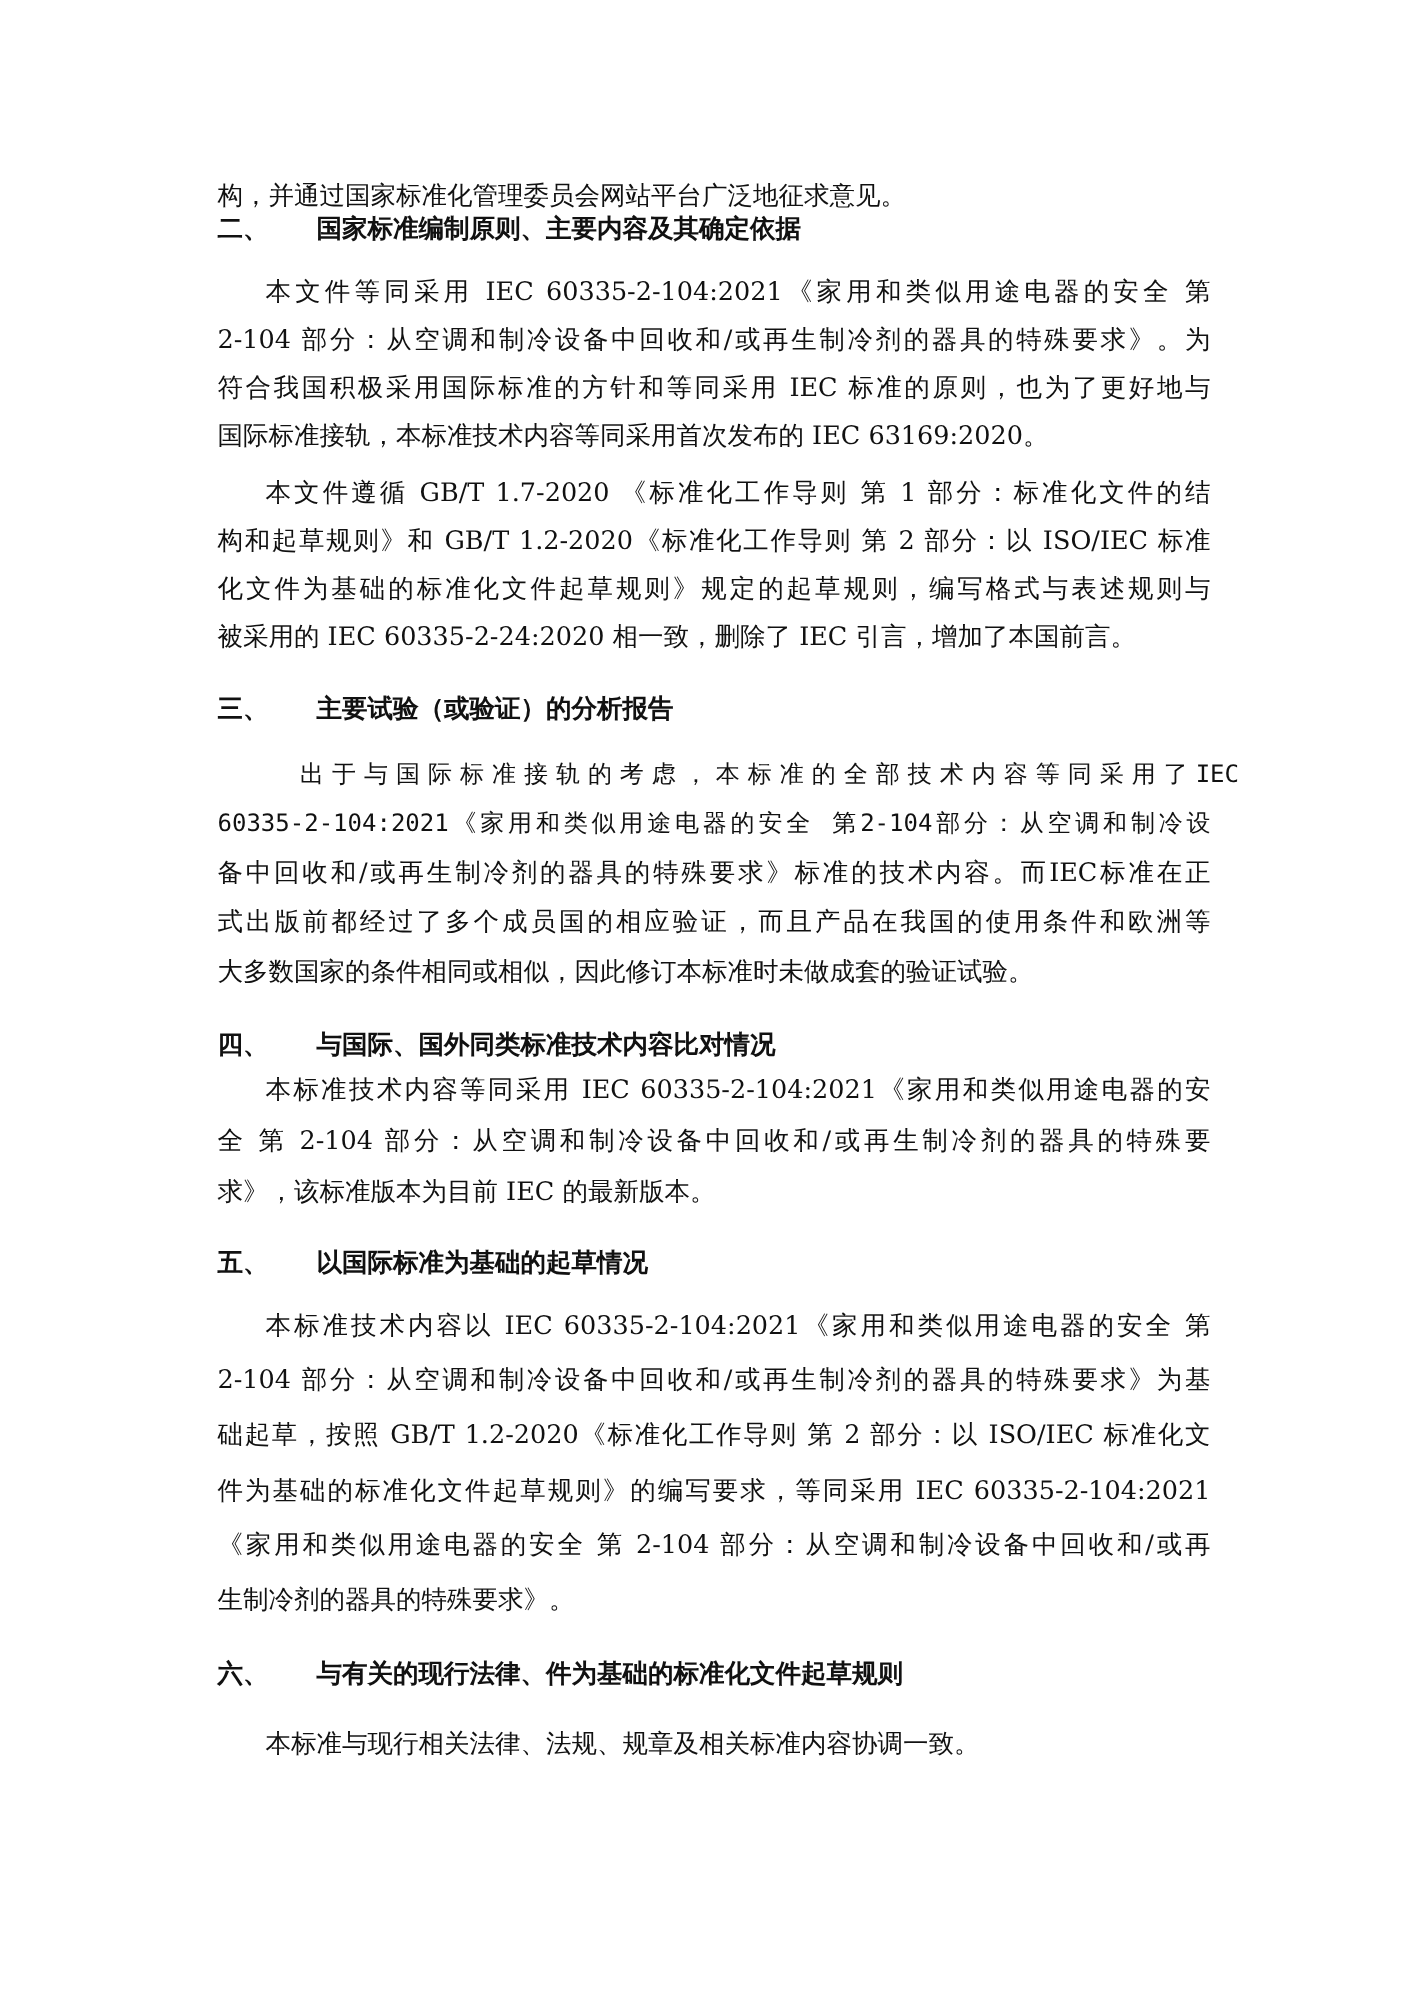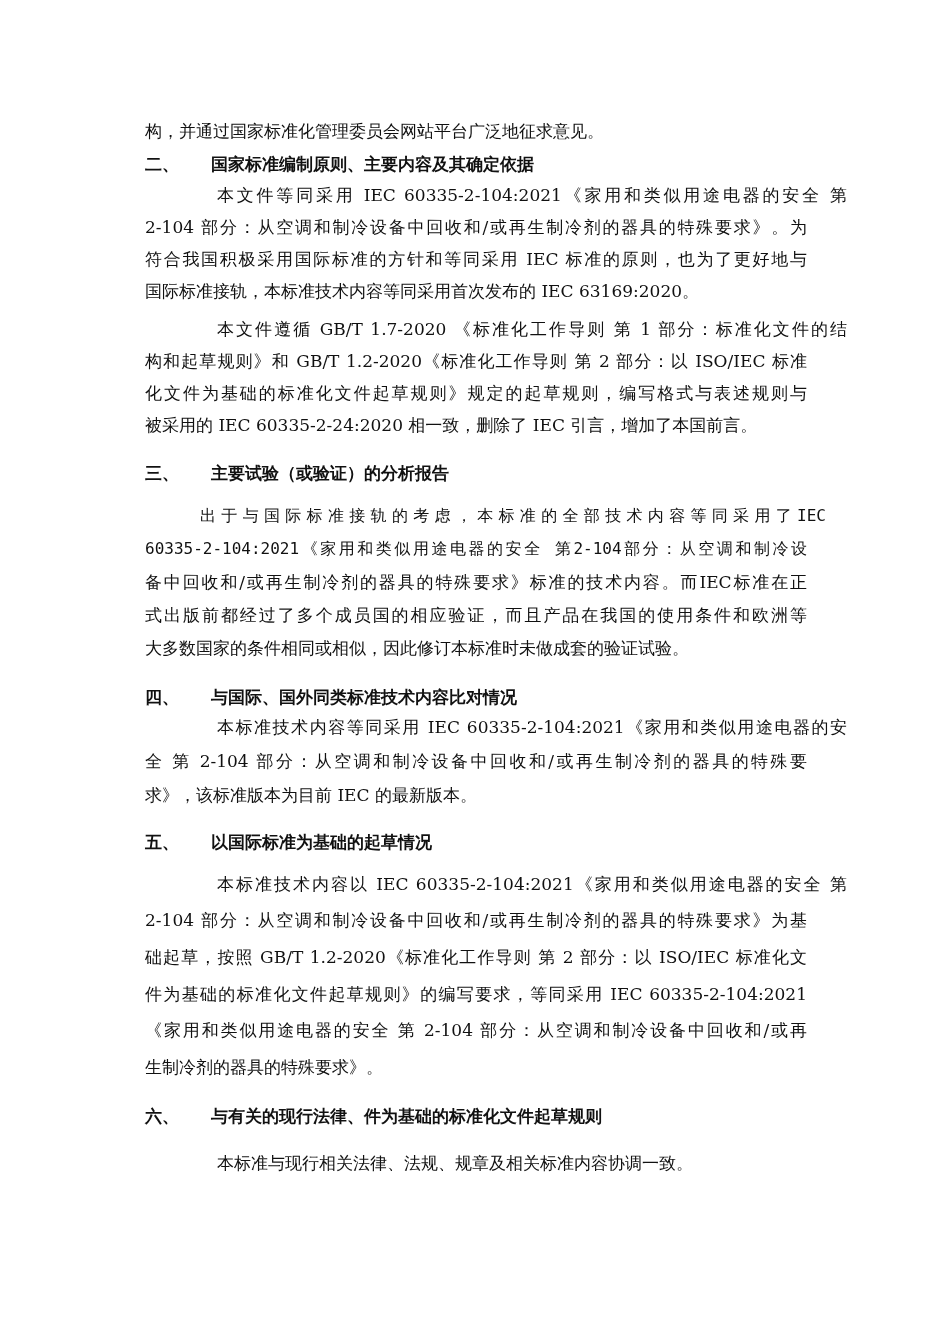--- a/index.html
+++ b/index.html
@@ -8,37 +8,37 @@
       font-family: "DejaVu Serif", "Liberation Serif", serif;
       color: #111111;
     }
     .page { position: absolute; left: 0; top: 0; width: 950px; height: 996px; }
     .line {
       position: absolute; left: 145px; width: 662px;
       font-size: 17px; line-height: 22px; white-space: nowrap;
       text-align: justify; text-align-last: justify;
     }
     .line.last { text-align-last: left; }
-    .line.indent { left: 177px; width: 630px; margin-left: 40px; }
+    .line.indent { left: 177px; width: 630px; }
     .line.indent2 { left: 181px; width: 626px; margin-left: 19px; }
     .heading {
       position: absolute; left: 145px; font-size: 17px; line-height: 22px;
       font-family: "DejaVu Sans", "Liberation Sans", sans-serif; font-weight: bold;
       white-space: nowrap;
     }
     .heading .num { display: inline-block; width: 66px; }
     .mono { font-family: "DejaVu Sans Mono", "Liberation Mono", monospace; }
   </style>
 </head>
 <body>
 
 <div class="page">
   <div class="line last" style="top:120px">构，并通过国家标准化管理委员会网站平台广泛地征求意见。</div>
 
-  <div class="heading" style="top:153px">
+  <div class="heading" style="top:142px">
     <span class="num">二、</span><span>国家标准编制原则、主要内容及其确定依据</span>
   </div>
 
   <div class="line indent" style="top:184px">本文件等同采用 IEC 60335-2-104:2021《家用和类似用途电器的安全 第</div>
   <div class="line" style="top:216px">2-104 部分：从空调和制冷设备中回收和/或再生制冷剂的器具的特殊要求》。为</div>
   <div class="line" style="top:248px">符合我国积极采用国际标准的方针和等同采用 IEC 标准的原则，也为了更好地与</div>
   <div class="line last" style="top:280px">国际标准接轨，本标准技术内容等同采用首次发布的 IEC 63169:2020。</div>
 
   <div class="line indent" style="top:318px">本文件遵循 GB/T 1.7-2020 《标准化工作导则  第 1 部分：标准化文件的结</div>
   <div class="line" style="top:350px">构和起草规则》和 GB/T 1.2-2020《标准化工作导则 第 2 部分：以 ISO/IEC 标准</div>

